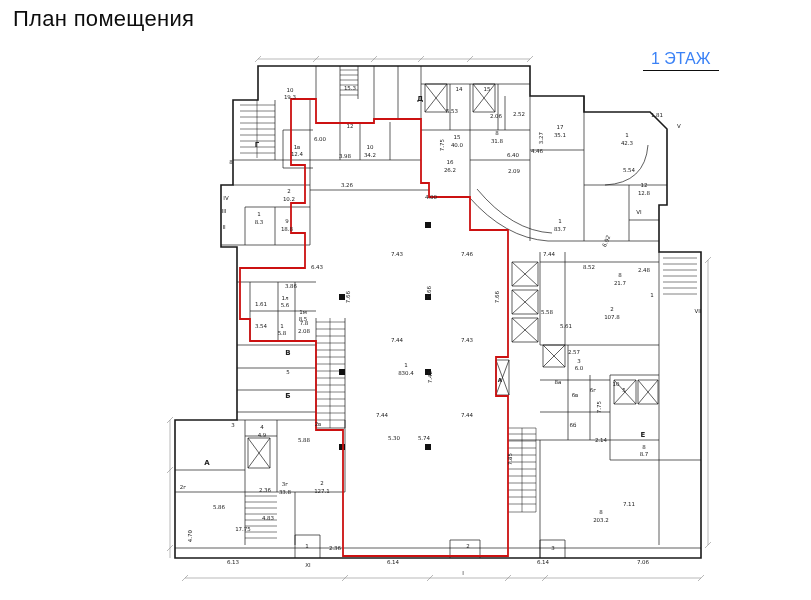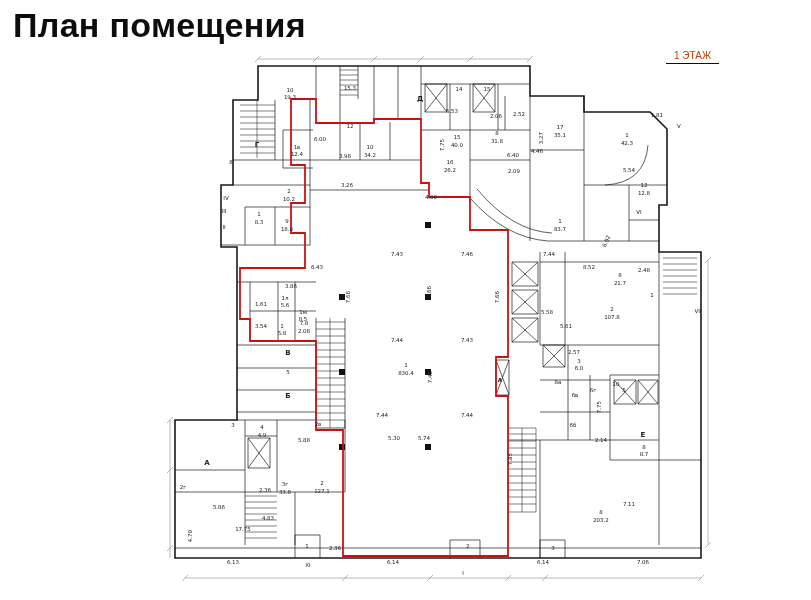--- a/index.html
+++ b/index.html
@@ -1,25 +1,25 @@
 <!DOCTYPE html>
 <html><head>
 <meta charset="utf-8">
 <style>
   html,body{margin:0;padding:0;}
   body{
     width:811px;height:600px;background:#ffffff;position:relative;overflow:hidden;
     font-family:"Liberation Sans", sans-serif;
   }
   .title{
-    position:absolute;left:13px;top:6px;font-size:34px;font-weight:700;color:#0d0d0d;
+    position:absolute;left:13px;top:6px;font-size:22px;font-weight:400;color:#0d0d0d;
     letter-spacing:.3px;
   }
   .floor{
-    position:absolute;left:666px;top:50px;font-size:10px;color:#c2410c;
+    position:absolute;left:643px;top:50px;font-size:16px;color:#3b82f6;
     border-bottom:1.5px solid #0d0d0d;padding:0 8px 2px 8px;white-space:nowrap;
   }
   #plan-svg{position:absolute;left:0;top:0;}
   #plan-svg text.lbl{
     font-family:"DejaVu Sans", sans-serif;font-size:5.5px;fill:#222;text-anchor:middle;
   }
   #plan-svg text.lbl.b{font-weight:bold;}
 </style>
 </head>
 <body>

